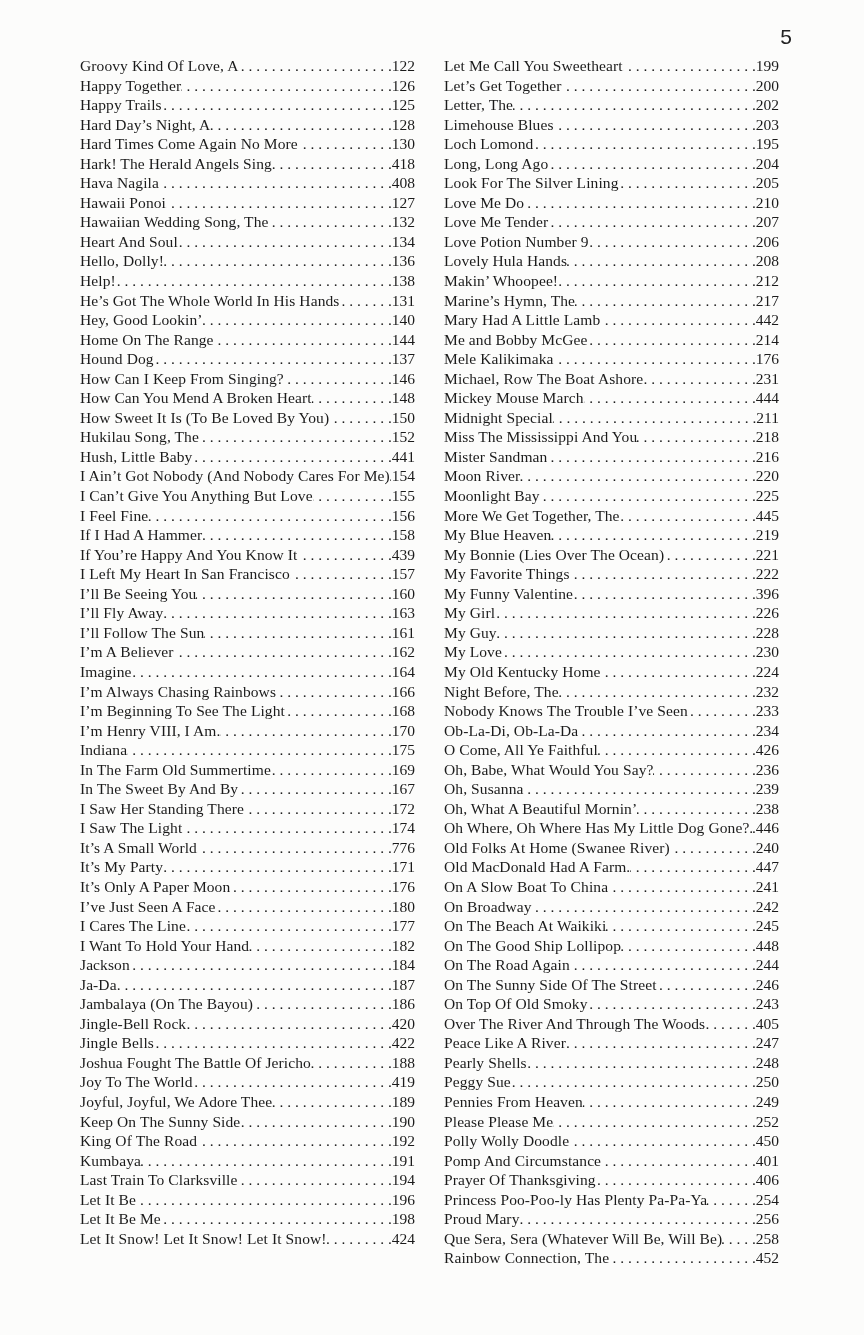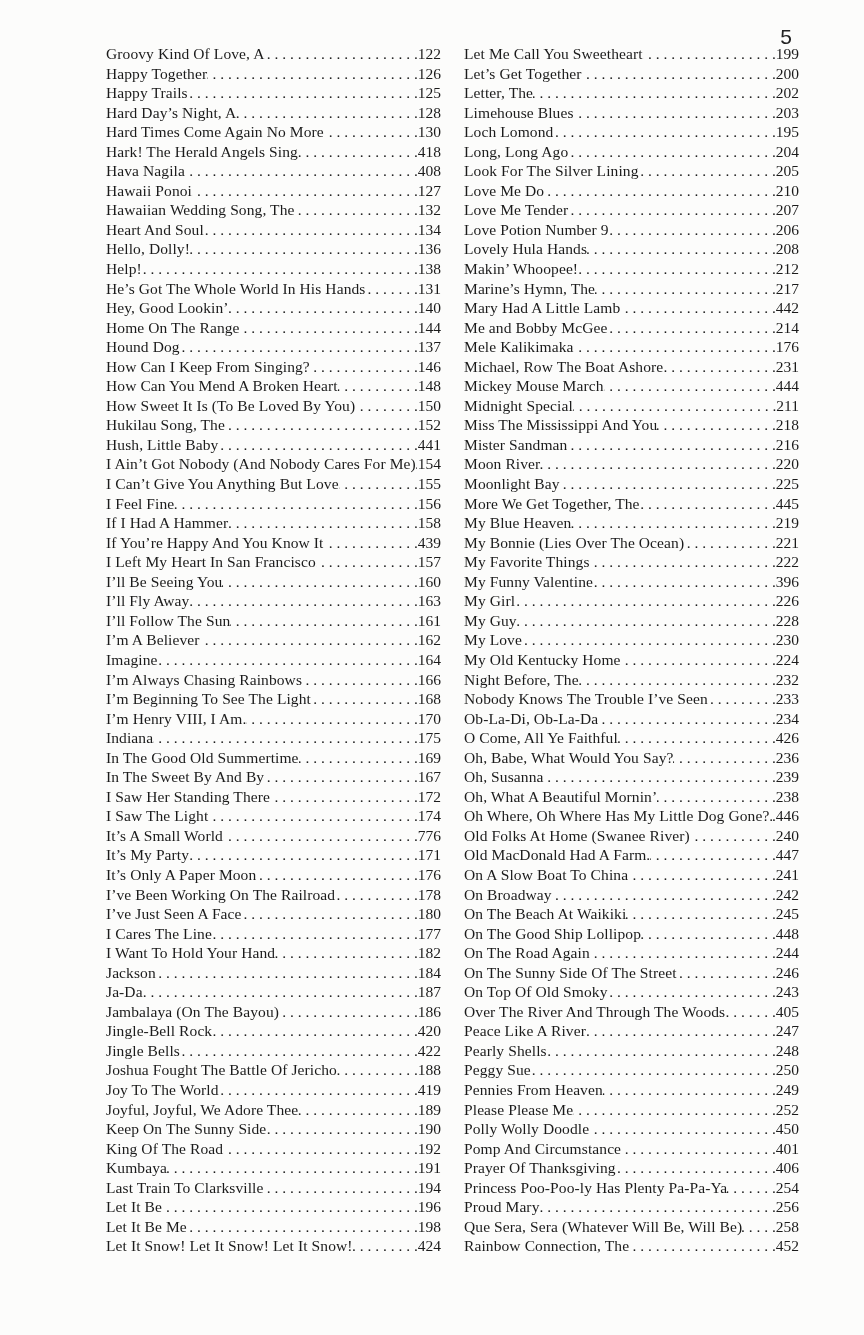--- a/index.html
+++ b/index.html
@@ -17,25 +17,24 @@
     top: 26px;
     right: 72px;
     font-family: "Liberation Sans", sans-serif;
     font-size: 21px;
     line-height: 22px;
     color: #222;
   }
   .columns {
     position: absolute;
     left: 80px;
-    top: 44px;
+    top: 56px;
     width: 704px;
     display: flex;
-    gap: 23px;
-    margin-left: 26px;
+    gap: 29px;
   }
   .col {
     width: 335px;
     flex: 0 0 335px;
   }
   .row {
     display: flex;
     align-items: baseline;
     width: 100%;
     height: 19.56px;
@@ -237,21 +236,21 @@
           <span class="t">I’m Henry VIII, I Am.</span>
           <span class="dots"></span>
           <span class="p">170</span>
         </div>
         <div class="row">
           <span class="t">Indiana</span>
           <span class="dots"></span>
           <span class="p">175</span>
         </div>
         <div class="row">
-          <span class="t">In The Good Old Summertime</span>
+          <span class="t">In The Farm Old Summertime</span>
           <span class="dots"></span>
           <span class="p">169</span>
         </div>
         <div class="row">
           <span class="t">In The Sweet By And By</span>
           <span class="dots"></span>
           <span class="p">167</span>
         </div>
         <div class="row">
           <span class="t">I Saw Her Standing There</span>
@@ -270,25 +269,20 @@
         </div>
         <div class="row">
           <span class="t">It’s My Party</span>
           <span class="dots"></span>
           <span class="p">171</span>
         </div>
         <div class="row">
           <span class="t">It’s Only A Paper Moon</span>
           <span class="dots"></span>
           <span class="p">176</span>
-        </div>
-        <div class="row">
-          <span class="t">I’ve Been Working On The Railroad</span>
-          <span class="dots"></span>
-          <span class="p">178</span>
         </div>
         <div class="row">
           <span class="t">I’ve Just Seen A Face</span>
           <span class="dots"></span>
           <span class="p">180</span>
         </div>
         <div class="row">
           <span class="t">I Cares The Line</span>
           <span class="dots"></span>
           <span class="p">177</span>

